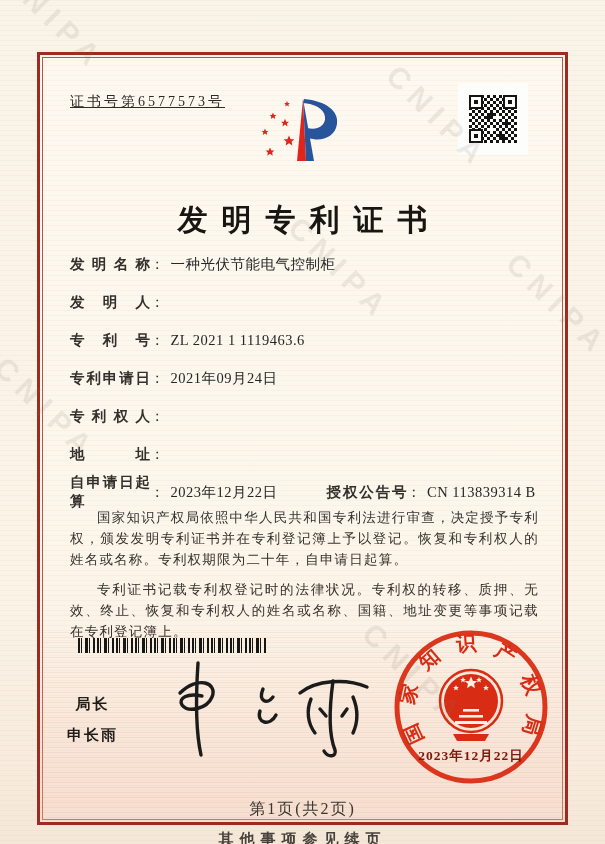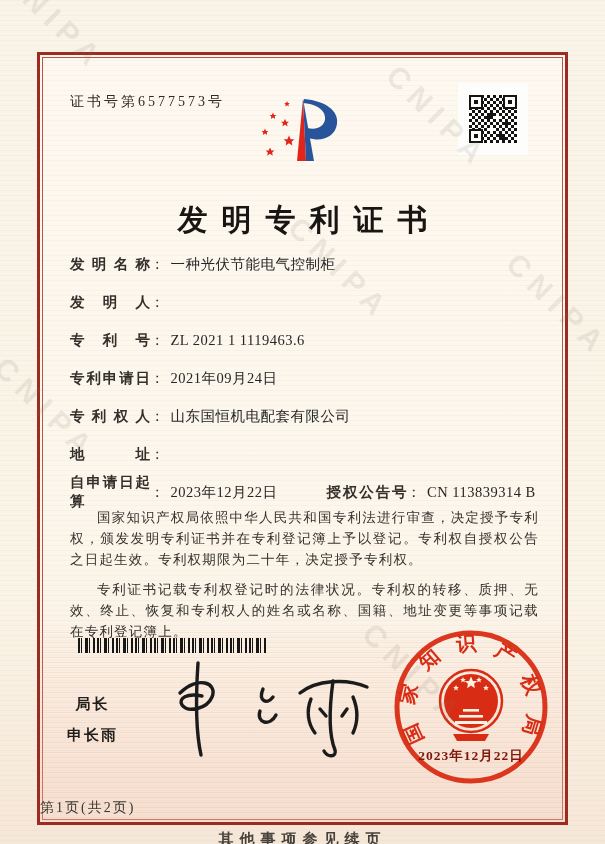--- a/index.html
+++ b/index.html
@@ -28,21 +28,21 @@
   }
   .frame-inner { position:absolute; inset:2px; border:1px solid #b4564a; pointer-events:none; }
   .bottom-waves {
     position:absolute; left:0; right:0; bottom:0; height:190px; pointer-events:none;
     background-image:
       repeating-linear-gradient(180deg, rgba(212,128,102,0.12) 0 1px, rgba(0,0,0,0) 1px 5px),
       linear-gradient(180deg, rgba(240,196,176,0) 0%, rgba(240,196,176,0.30) 90%);
   }
   .cert-no {
     position:absolute; left:30px; top:38px;
-    font-size:14px; letter-spacing:3px; color:#2e2a26;
+    font-size:14px; letter-spacing:3px; color:#2e2a26;text-decoration:underline;
   }
   .logo { position:absolute; left:216px; top:42px; }
   .qr-box {
     position:absolute; left:418px; top:28px; width:70px; height:72px;
     background:#fdfdfb; display:flex; align-items:center; justify-content:center;
   }
   .doc-title {
     position:absolute; left:0; right:0; top:113px; text-align:center;
     font-size:30px; font-weight:bold; color:#181512;
     letter-spacing:14px; text-indent:14px;margin-top:32px;
@@ -71,22 +71,22 @@
       #161616 11px 12px, rgba(0,0,0,0) 12px 15px,
       #161616 15px 17px, rgba(0,0,0,0) 17px 19px);
   }
   .sig-block { position:absolute; left:27px; top:640px; font-size:15px; color:#201d1a; font-weight:bold; letter-spacing:2px; }
   .sig-block div { margin-bottom:12px;text-align:center; }
   .signature { position:absolute; left:120px; top:598px; }
   .seal { position:absolute; left:349px; top:570px; }
   .seal-arc-text { font-size:20px; font-weight:bold; fill:#d92c14; }
   .seal-date { font-size:13.5px; font-weight:bold; fill:#7e170c; letter-spacing:1px; }
   .page-no {
-    position:absolute; left:0; right:0; top:744px; 
-    font-size:14px; color:#3a3732; letter-spacing:2px;
+    position:absolute; left:0; right:0; top:744px; text-align:center;
+    font-size:16px; color:#3a3732; letter-spacing:2px;
   }
   .cont-note {
     position:absolute; left:0; right:0; top:830px; text-align:center; z-index:2;
     font-size:15px; font-weight:bold; color:#46413a; letter-spacing:6px;
   }
 </style>
 </head>
 <body>
 
 <span class="wm" style="left:-12px; top:2px;">CNIPA</span>
@@ -160,40 +160,39 @@
         <span class="fv">ZL 2021 1 1119463.6</span>
     </div>
     <div class="row">
       <span class="fl">专利申请日</span>
         <span class="colon">：</span>
         <span class="fv">2021年09月24日</span>
     </div>
     <div class="row">
       <span class="fl">专利权人</span>
         <span class="colon">：</span>
-        <span class="fv">山东国恒机电配套有限公司</span>
     </div>
     <div class="row">
       <span class="fl">地址</span>
         <span class="colon">：</span>
     </div>
     <div class="row">
       <span class="fl">自申请日起算</span>
         <span class="colon">：</span>
         <span class="fv">2023年12月22日</span>
       <span class="pair2">
         <span class="fl">授权公告号</span>
           <span class="colon">：</span>
           <span class="fv">CN 113839314 B</span>
       </span>
     </div>
   </div>
 
   <div class="paras">
-    <p>国家知识产权局依照中华人民共和国专利法进行审查，决定授予专利权，颁发发明专利证书并在专利登记簿上予以登记。专利权自授权公告之日起生效。专利权期限为二十年，决定授予专利权。</p>
+    <p>国家知识产权局依照中华人民共和国专利法进行审查，决定授予专利权，颁发发明专利证书并在专利登记簿上予以登记。恢复和专利权人的姓名或名称。专利权期限为二十年，自申请日起算。</p>
     <p>专利证书记载专利权登记时的法律状况。专利权的转移、质押、无效、终止、恢复和专利权人的姓名或名称、国籍、地址变更等事项记载在专利登记簿上。</p>
   </div>
 
   <div class="barcode"></div>
 
   <div class="sig-block">
     <div>局长</div>
     <div>申长雨</div>
   </div>
 

